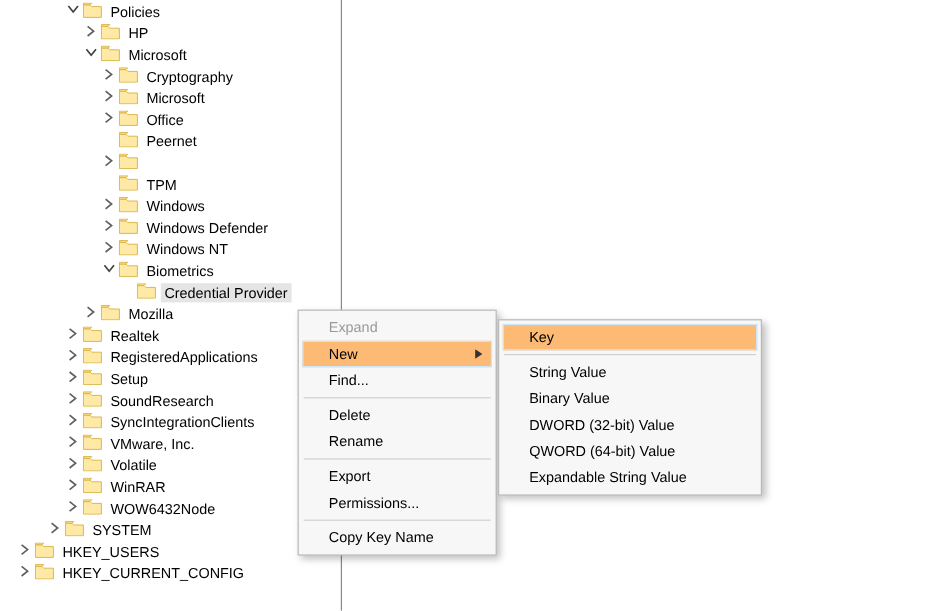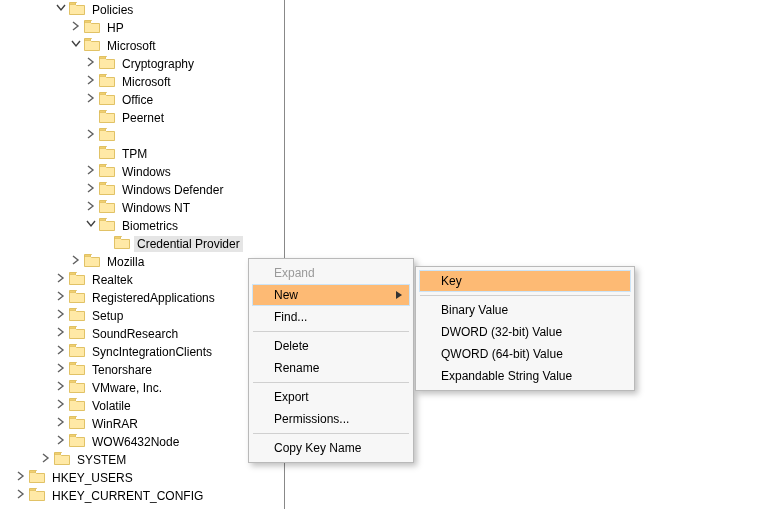--- a/index.html
+++ b/index.html
@@ -348,33 +348,20 @@
         <span class="chev">
           <svg width="8" height="10">
             <path d="M1 1 L6 5 L1 9" fill="none" stroke="#606060" stroke-width="1.4"></path>
           </svg>
         </span>
         <span class="folder"><svg width="16" height="13" viewBox="0 0 16 13">
             <path d="M0.5 2 L6 2 L7.5 3.5 L15.5 3.5 L15.5 12.5 L0.5 12.5 Z" fill="#ffe9a6" stroke="#d9b54a" stroke-width="0.8"></path>
             <path d="M0.5 2 L6 2 L7.5 0.5 L0.5 0.5 Z" fill="#ffe08a" stroke="#d9b54a" stroke-width="0.8"></path>
           </svg></span>
         <span class="label">SyncIntegrationClients</span>
-      </div>
-      <div class="node">
-        <span class="guide" style="width: 55px;"></span>
-        <span class="chev">
-          <svg width="8" height="10">
-            <path d="M1 1 L6 5 L1 9" fill="none" stroke="#606060" stroke-width="1.4"></path>
-          </svg>
-        </span>
-        <span class="folder"><svg width="16" height="13" viewBox="0 0 16 13">
-            <path d="M0.5 2 L6 2 L7.5 3.5 L15.5 3.5 L15.5 12.5 L0.5 12.5 Z" fill="#ffe9a6" stroke="#d9b54a" stroke-width="0.8"></path>
-            <path d="M0.5 2 L6 2 L7.5 0.5 L0.5 0.5 Z" fill="#ffe08a" stroke="#d9b54a" stroke-width="0.8"></path>
-          </svg></span>
-        <span class="label">Tenorshare</span>
       </div>
       <div class="node">
         <span class="guide" style="width: 55px;"></span>
         <span class="chev">
           <svg width="8" height="10">
             <path d="M1 1 L6 5 L1 9" fill="none" stroke="#606060" stroke-width="1.4"></path>
           </svg>
         </span>
         <span class="folder"><svg width="16" height="13" viewBox="0 0 16 13">
             <path d="M0.5 2 L6 2 L7.5 3.5 L15.5 3.5 L15.5 12.5 L0.5 12.5 Z" fill="#ffe9a6" stroke="#d9b54a" stroke-width="0.8"></path>
@@ -481,17 +468,18 @@
   <div class="menu-sep"></div>
   <div class="menu-item">Export</div>
   <div class="menu-item">Permissions...</div>
   <div class="menu-sep"></div>
   <div class="menu-item">Copy Key Name</div>
 </div>
 
 <div class="menu sub-menu">
   <div class="menu-item hover">Key</div>
   <div class="menu-sep"></div>
+  <div class="menu-item">String Value</div>
   <div class="menu-item">Binary Value</div>
   <div class="menu-item">DWORD (32-bit) Value</div>
   <div class="menu-item">QWORD (64-bit) Value</div>
   <div class="menu-item">Expandable String Value</div>
 </div>
 
 </body></html>

